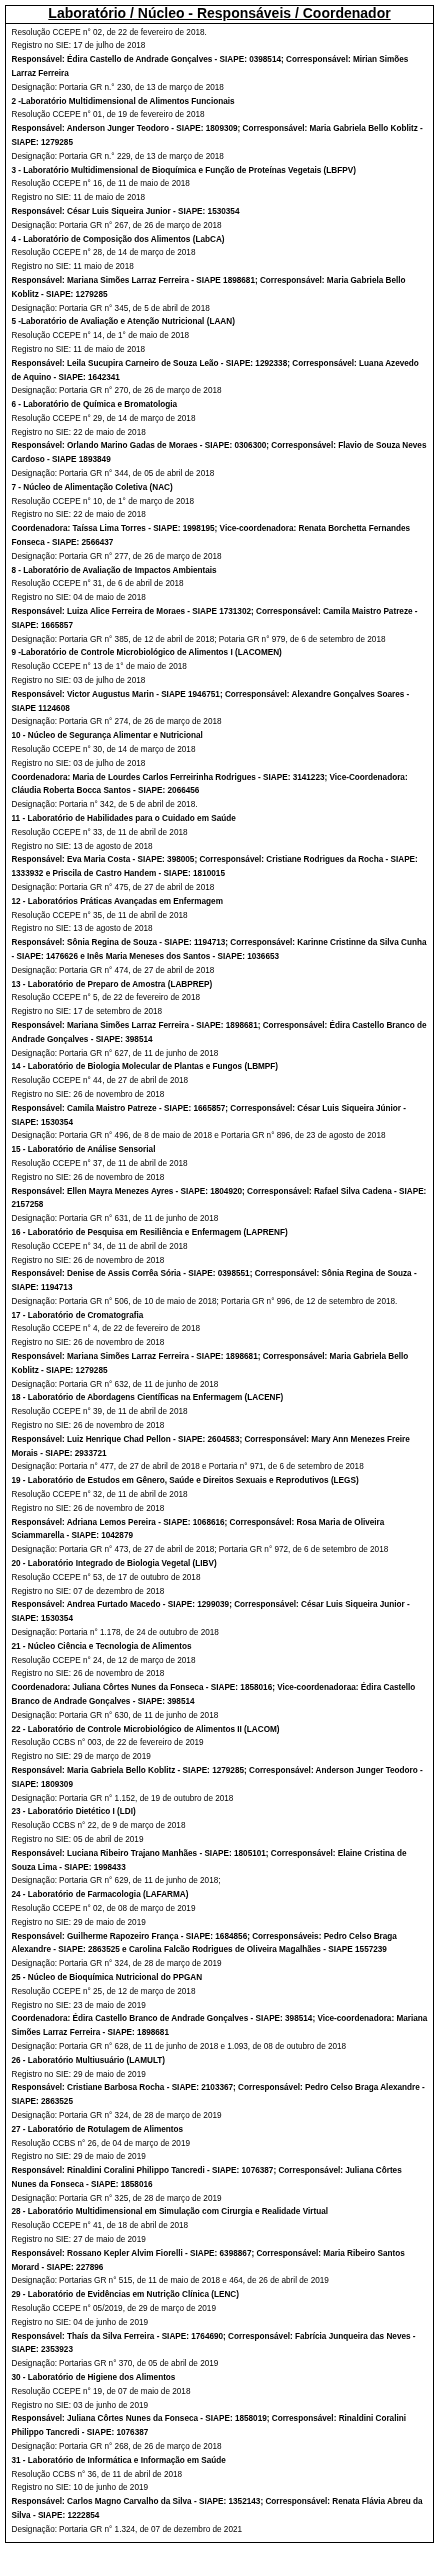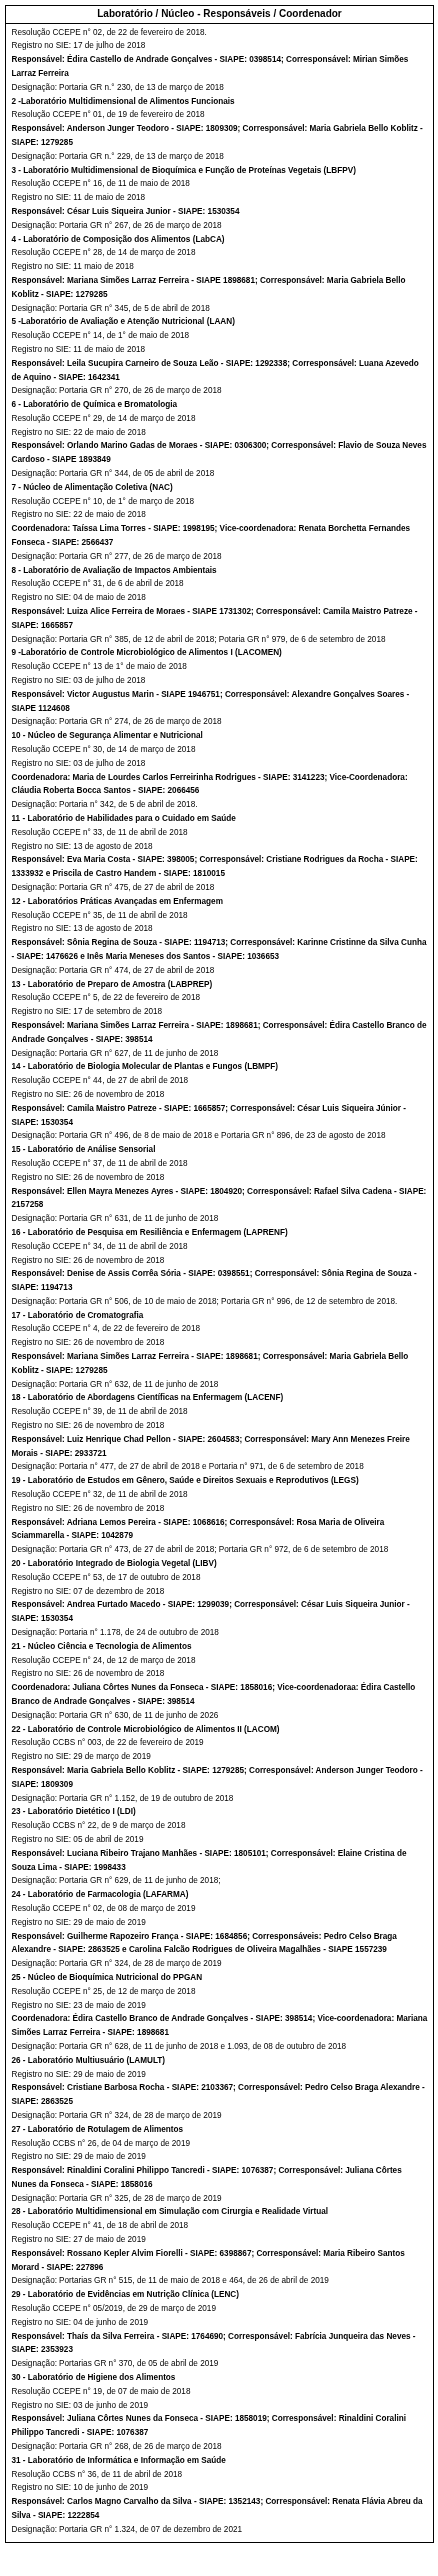--- a/index.html
+++ b/index.html
@@ -16,23 +16,24 @@
     background: #ffffff;
   }
   .doc {
     border: 0.7px solid #000000;
     background: #ffffff;
   }
   .doc-header {
     border-bottom: 0.7px solid #000000;
     text-align: center;
     font-weight: bold;
-    font-size: 10px;
+    font-size: 14px;
     line-height: 9.8px;
     padding: 3.3px 2.6px;
+    text-decoration: underline;
   }
   .doc-body {
     padding: 2px 5.9px 5.2px 5.9px;
   }
   .entry { page-break-inside: avoid; }
   .line {
     font-size: 8.2px;
     line-height: 13.8px;
     word-wrap: break-word;
   }
@@ -203,21 +204,21 @@
     <div class="line">Registro no SIE: 07 de dezembro de 2018</div>
     <div class="line resp">Responsável: Andrea Furtado Macedo - SIAPE: 1299039; Corresponsável: César Luis Siqueira Junior - SIAPE: 1530354</div>
     <div class="line"><b class="lbl">Designação:</b><span>Portaria n° 1.178, de 24 de outubro de 2018</span></div>
   </div>
 
   <div class="entry">
     <div class="line title">21 - Núcleo Ciência e Tecnologia de Alimentos</div>
     <div class="line">Resolução CCEPE n° 24, de 12 de março de 2018</div>
     <div class="line">Registro no SIE: 26 de novembro de 2018</div>
     <div class="line resp">Coordenadora: Juliana Côrtes Nunes da Fonseca - SIAPE: 1858016; Vice-coordenadoraa: Édira Castello Branco de Andrade Gonçalves - SIAPE: 398514</div>
-    <div class="line"><b class="lbl">Designação:</b><span>Portaria GR n° 630, de 11 de junho de 2026</span></div>
+    <div class="line"><b class="lbl">Designação:</b><span>Portaria GR n° 630, de 11 de junho de 2018</span></div>
   </div>
 
   <div class="entry">
     <div class="line title">22 - Laboratório de Controle Microbiológico de Alimentos II (LACOM)</div>
     <div class="line">Resolução CCBS n° 003, de 22 de fevereiro de 2019</div>
     <div class="line">Registro no SIE: 29 de março de 2019</div>
     <div class="line resp">Responsável: Maria Gabriela Bello Koblitz - SIAPE: 1279285; Corresponsável: Anderson Junger Teodoro - SIAPE: 1809309</div>
     <div class="line"><b class="lbl">Designação:</b><span>Portaria GR n° 1.152, de 19 de outubro de 2018</span></div>
   </div>
 

